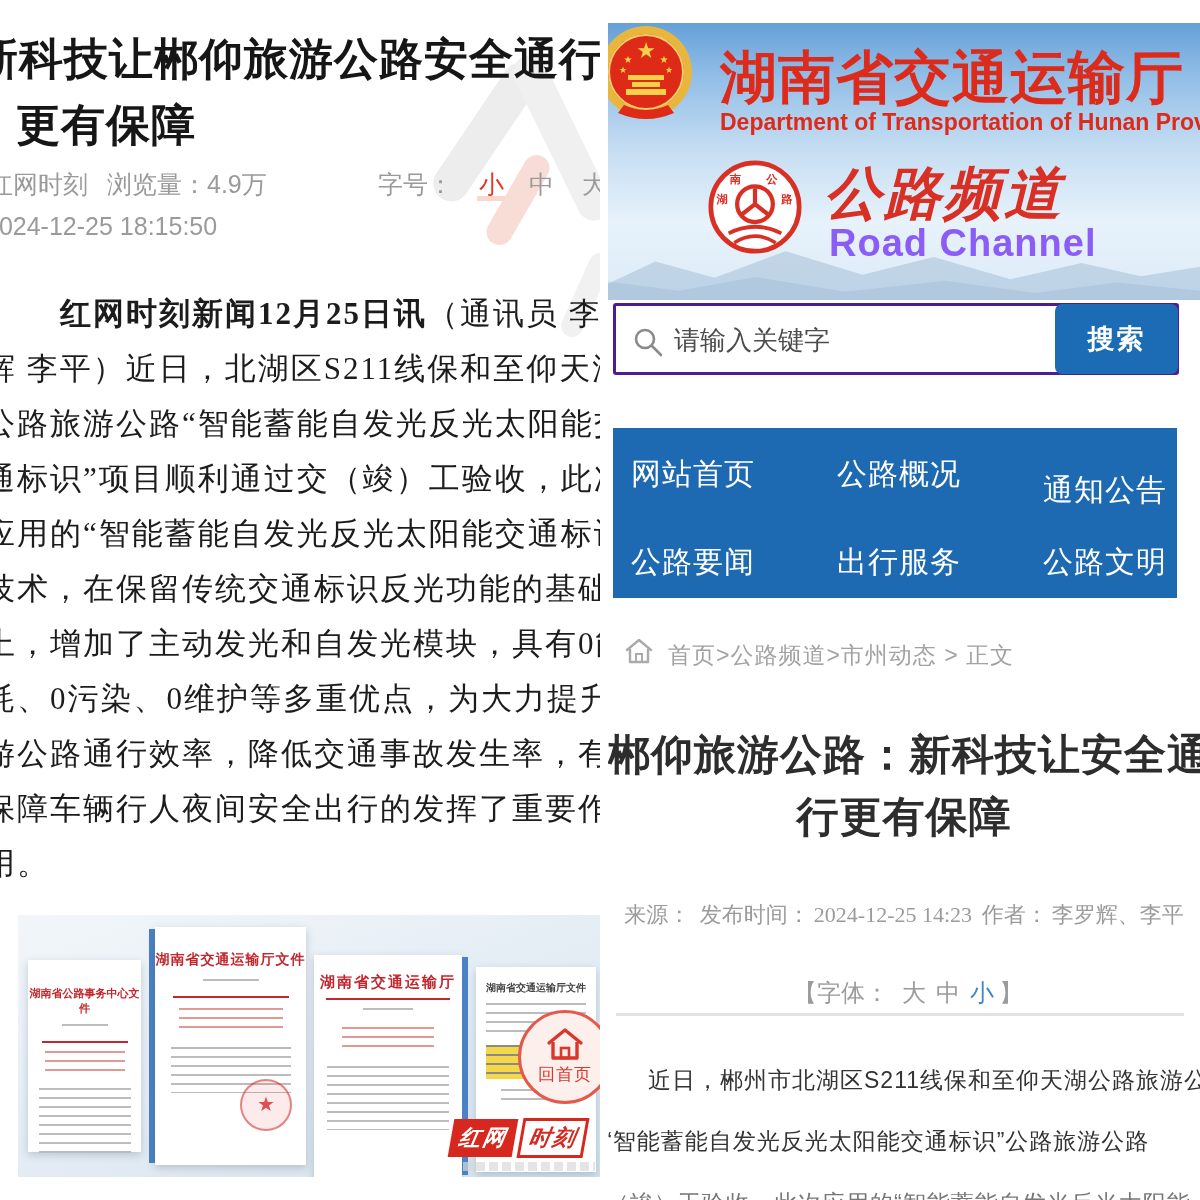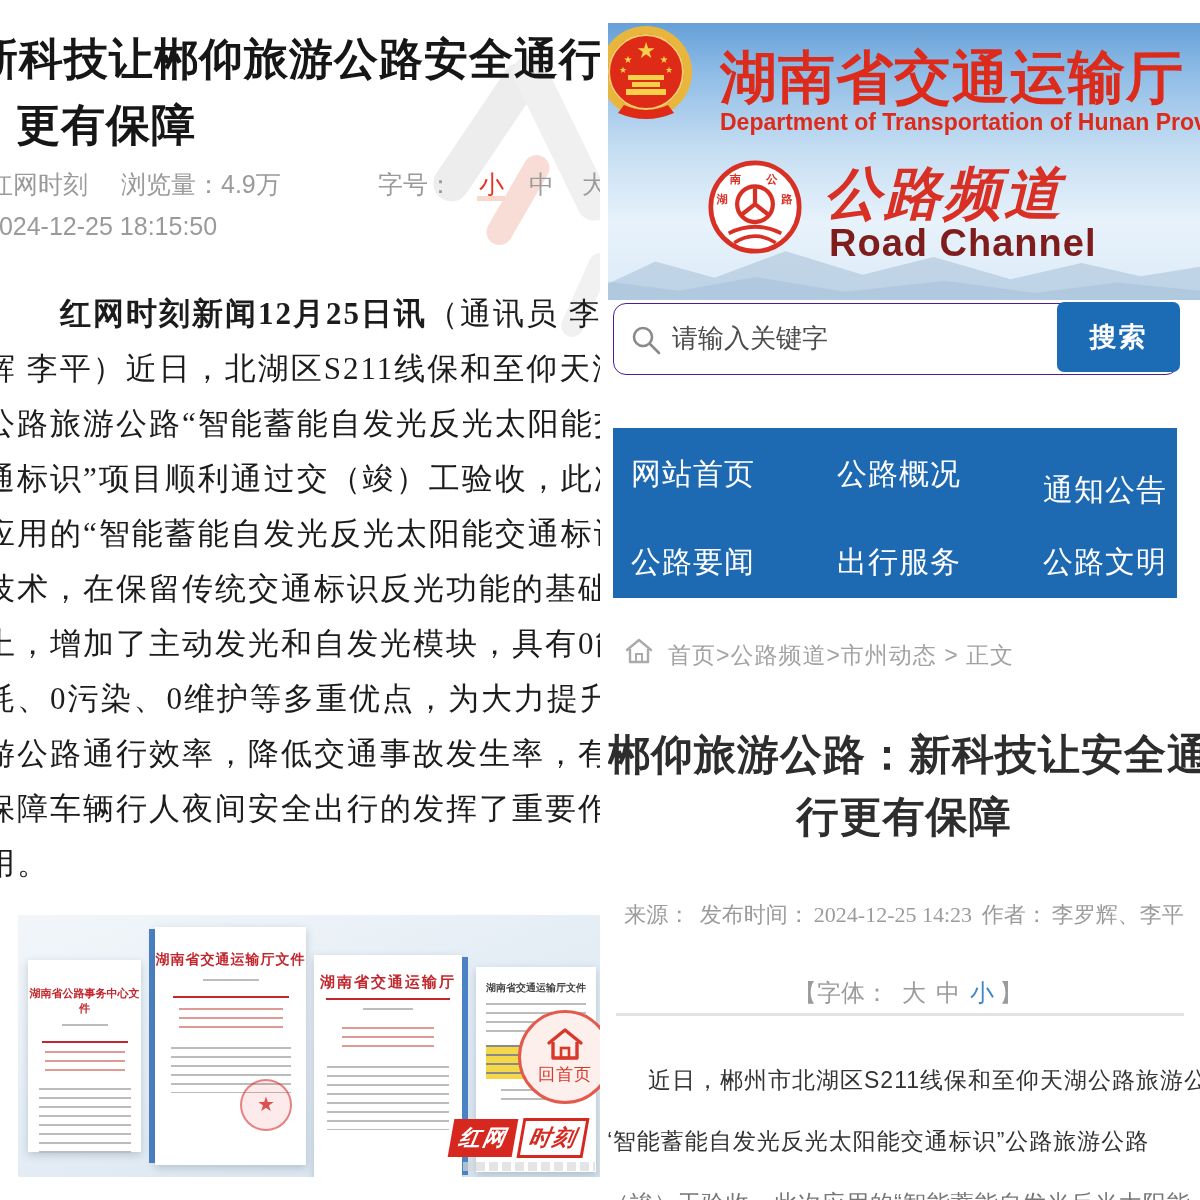--- a/index.html
+++ b/index.html
@@ -51,24 +51,24 @@
   .mtn{position:absolute;bottom:0;left:0;width:100%;}
   .mtn1{height:74px;background:rgba(140,170,200,.38);
         clip-path:polygon(0 78%,8% 48%,18% 70%,30% 34%,43% 66%,55% 42%,68% 72%,80% 50%,90% 68%,100% 55%,100% 100%,0 100%);}
   .mtn2{height:46px;background:rgba(175,200,225,.45);
         clip-path:polygon(0 60%,12% 80%,25% 50%,40% 82%,57% 58%,72% 85%,86% 62%,100% 80%,100% 100%,0 100%);}
   .rp-title{position:absolute;left:112px;top:40px;font-size:57px;font-weight:800;color:#dc2a1b;
         letter-spacing:1px;white-space:nowrap;}
   .rp-title-en{position:absolute;left:112px;top:109px;font-size:23px;font-weight:700;color:#dc2a1b;white-space:nowrap;}
   .rp-channel{position:absolute;left:216px;top:156px;font-size:57px;font-weight:800;color:#d93025;
         letter-spacing:3px;white-space:nowrap;font-style:italic;}
-  .rp-channel-en{position:absolute;left:221px;top:222px;font-size:38px;font-weight:600;color:#7f1d1d;
+  .rp-channel-en{position:absolute;left:221px;top:222px;font-size:38px;font-weight:600;color:#8b5cf6;
         letter-spacing:1px;white-space:nowrap;}
   .search-bar{position:absolute;left:5px;top:303px;width:566px;height:72px;box-sizing:border-box;
-        background:#fff;border:1px solid #4c1d95;border-radius:13px;}
+        background:#fff;border:3px solid #4c1d95;border-radius:3px;}
   .search-input{position:absolute;left:56px;top:8px;width:380px;height:50px;border:none;outline:none;
         font-size:26px;color:#4c4c4c;font-family:"Liberation Sans",sans-serif;background:transparent;}
   .search-input::placeholder{color:#4c4c4c;opacity:1;}
   .search-btn{position:absolute;right:-2px;top:-2px;width:123px;height:70px;background:#1b6cb5;border:none;
         border-radius:7px;color:#fff;font-size:27px;font-weight:700;letter-spacing:2px;cursor:pointer;
         font-family:"Liberation Sans",sans-serif;}
   .nav-box{position:absolute;left:5px;top:428px;width:564px;height:170px;background:#1d69b2;}
   .nav-item{position:absolute;color:#fff;font-size:30px;letter-spacing:1px;white-space:nowrap;cursor:pointer;}
   .crumb-icon{position:absolute;left:16px;top:636px;}
   .crumb-text{position:absolute;left:60px;top:640px;font-size:23px;color:#a2a2a2;letter-spacing:1px;white-space:nowrap;}
@@ -92,21 +92,21 @@
   <div class="left-page">
     <div class="wm wm1"></div>
     <div class="wm wm2"></div>
     <div class="wm wm3"></div>
     <div class="wm wm4"></div>
 
     <div class="lp-title" style="left:-26px;top:30px;">新科技让郴仰旅游公路安全通行</div>
     <div class="lp-title" style="left:16px;top:96px;">更有保障</div>
 
     <div class="lp-meta" style="left:-12px;top:168px;">红网时刻</div>
-    <div class="lp-meta" style="left:121px;top:168px;">浏览量：4.9万</div>
+    <div class="lp-meta" style="left:107px;top:168px;">浏览量：4.9万</div>
     <div class="lp-meta" style="left:378px;top:168px;">字号：</div>
     <div class="lp-meta fs-small" style="left:479px;top:168px;">小</div>
     <div class="fs-underline"></div>
     <div class="lp-meta" style="left:529px;top:168px;">中</div>
     <div class="lp-meta" style="left:582px;top:168px;">大</div>
     <div class="lp-meta" style="left:-15px;top:212px;">2024-12-25 18:15:50</div>
 
     <div class="lp-line" style="top:293px;padding-left:76px;"><b>红网时刻新闻12月25日讯</b><span>（通讯员 李罗</span></div>
     <div class="lp-line" style="top:348px;">辉 李平）近日，北湖区S211线保和至仰天湖</div>
     <div class="lp-line" style="top:403px;">公路旅游公路“智能蓄能自发光反光太阳能交</div>

